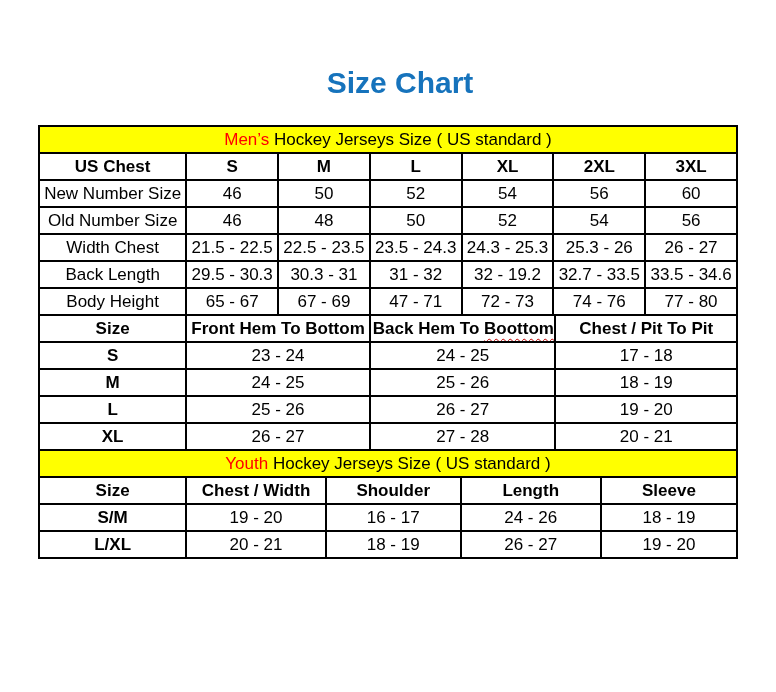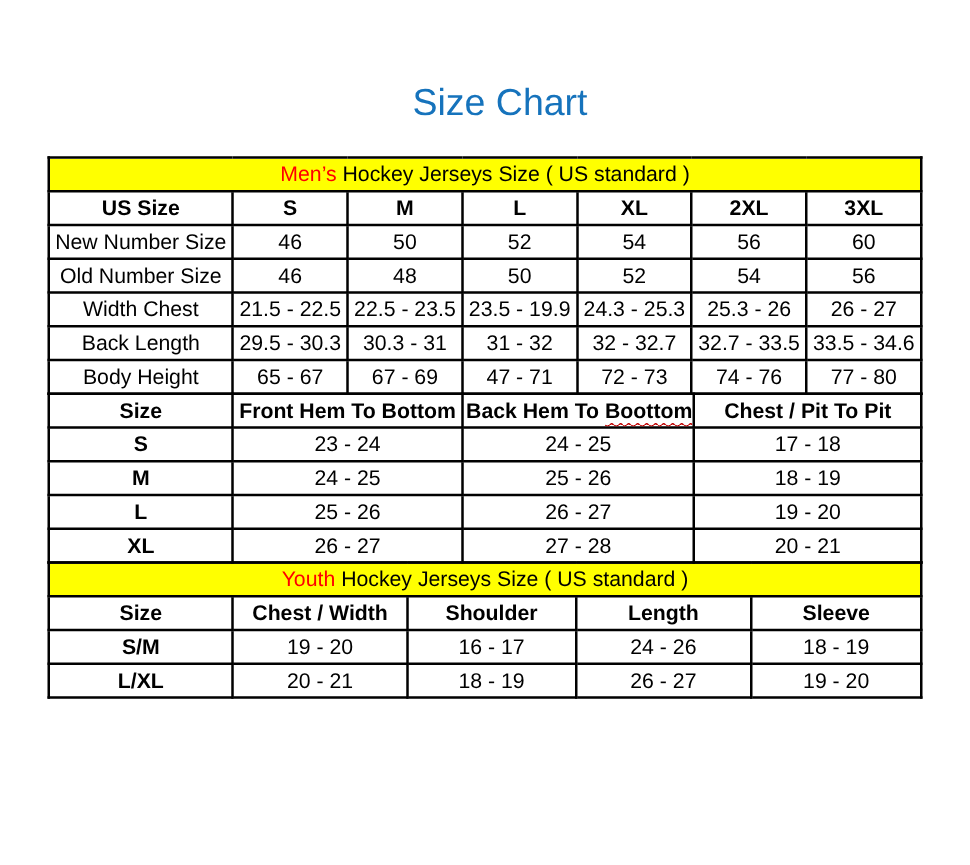--- a/index.html
+++ b/index.html
@@ -3,21 +3,21 @@
 <meta charset="utf-8">
 <style>
   * { margin: 0; padding: 0; box-sizing: border-box; }
   html, body { width: 776px; height: 692px; background: #ffffff; overflow: hidden; }
   body { font-family: "Liberation Sans", sans-serif; color: #000; }
 
   .page-title {
     text-align: center;
     color: #1673bc;
     font-size: 30px;
-    font-weight: 400;
+    font-weight: 700;
     padding-top: 66px;
     margin-bottom: 25px;
     letter-spacing: 0px;
     padding-left: 24px;
   }
 
   table.size-table {
     width: 700px;
     margin: 0 auto;
     border-collapse: collapse;
@@ -75,21 +75,21 @@
       <col class="m-c">
       <col class="m-c">
       <col class="m-c">
       <col class="m-c">
   </colgroup>
   <tbody>
       <tr>
     <td class="banner" colspan="7"><span class="red">Men’s</span><span> Hockey Jerseys Size ( US standard )</span></td>
   </tr>
   <tr>
-    <th>US Size</th>
+    <th>US Chest</th>
     <th>S</th>
     <th>M</th>
     <th>L</th>
     <th>XL</th>
     <th>2XL</th>
     <th>3XL</th>
   </tr>
   <tr>
     <td>New Number Size</td>
     <td>46</td>
@@ -105,31 +105,31 @@
     <td>48</td>
     <td>50</td>
     <td>52</td>
     <td>54</td>
     <td>56</td>
   </tr>
   <tr>
     <td>Width Chest</td>
     <td>21.5 - 22.5</td>
     <td>22.5 - 23.5</td>
-    <td>23.5 - 19.9</td>
+    <td>23.5 - 24.3</td>
     <td>24.3 - 25.3</td>
     <td>25.3 - 26</td>
     <td>26 - 27</td>
   </tr>
   <tr>
     <td>Back Length</td>
     <td>29.5 - 30.3</td>
     <td>30.3 - 31</td>
     <td>31 - 32</td>
-    <td>32 - 32.7</td>
+    <td>32 - 19.2</td>
     <td>32.7 - 33.5</td>
     <td>33.5 - 34.6</td>
   </tr>
   <tr>
     <td>Body Height</td>
     <td>65 - 67</td>
     <td>67 - 69</td>
     <td>47 - 71</td>
     <td>72 - 73</td>
     <td>74 - 76</td>

